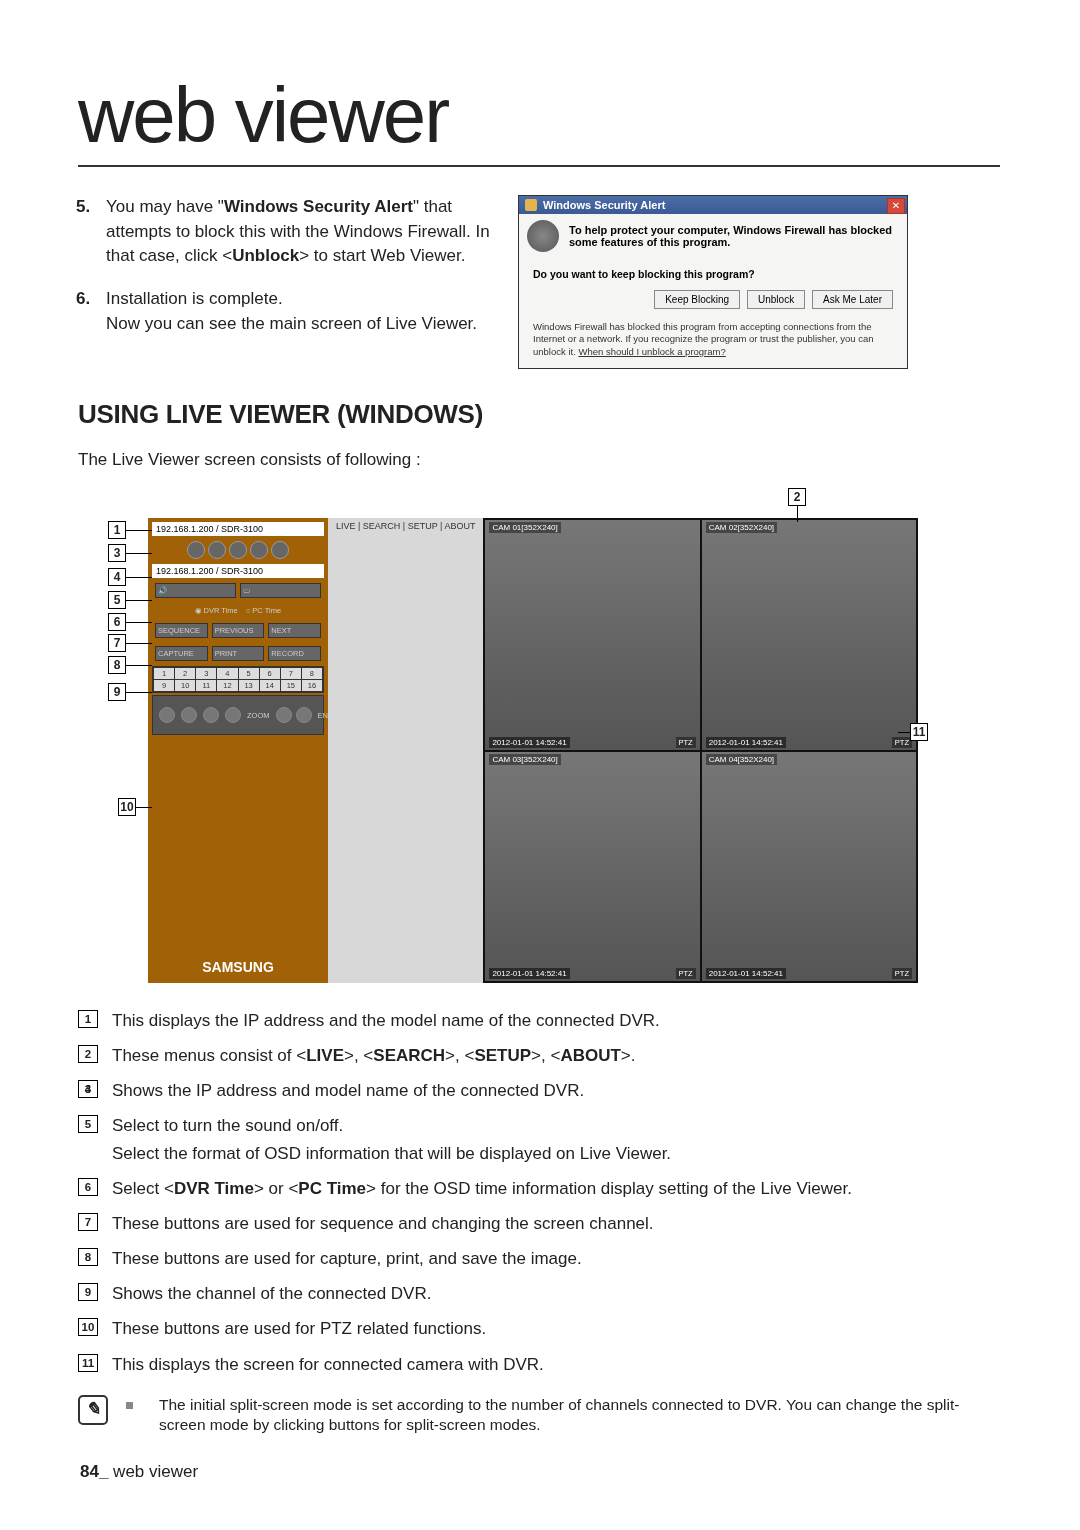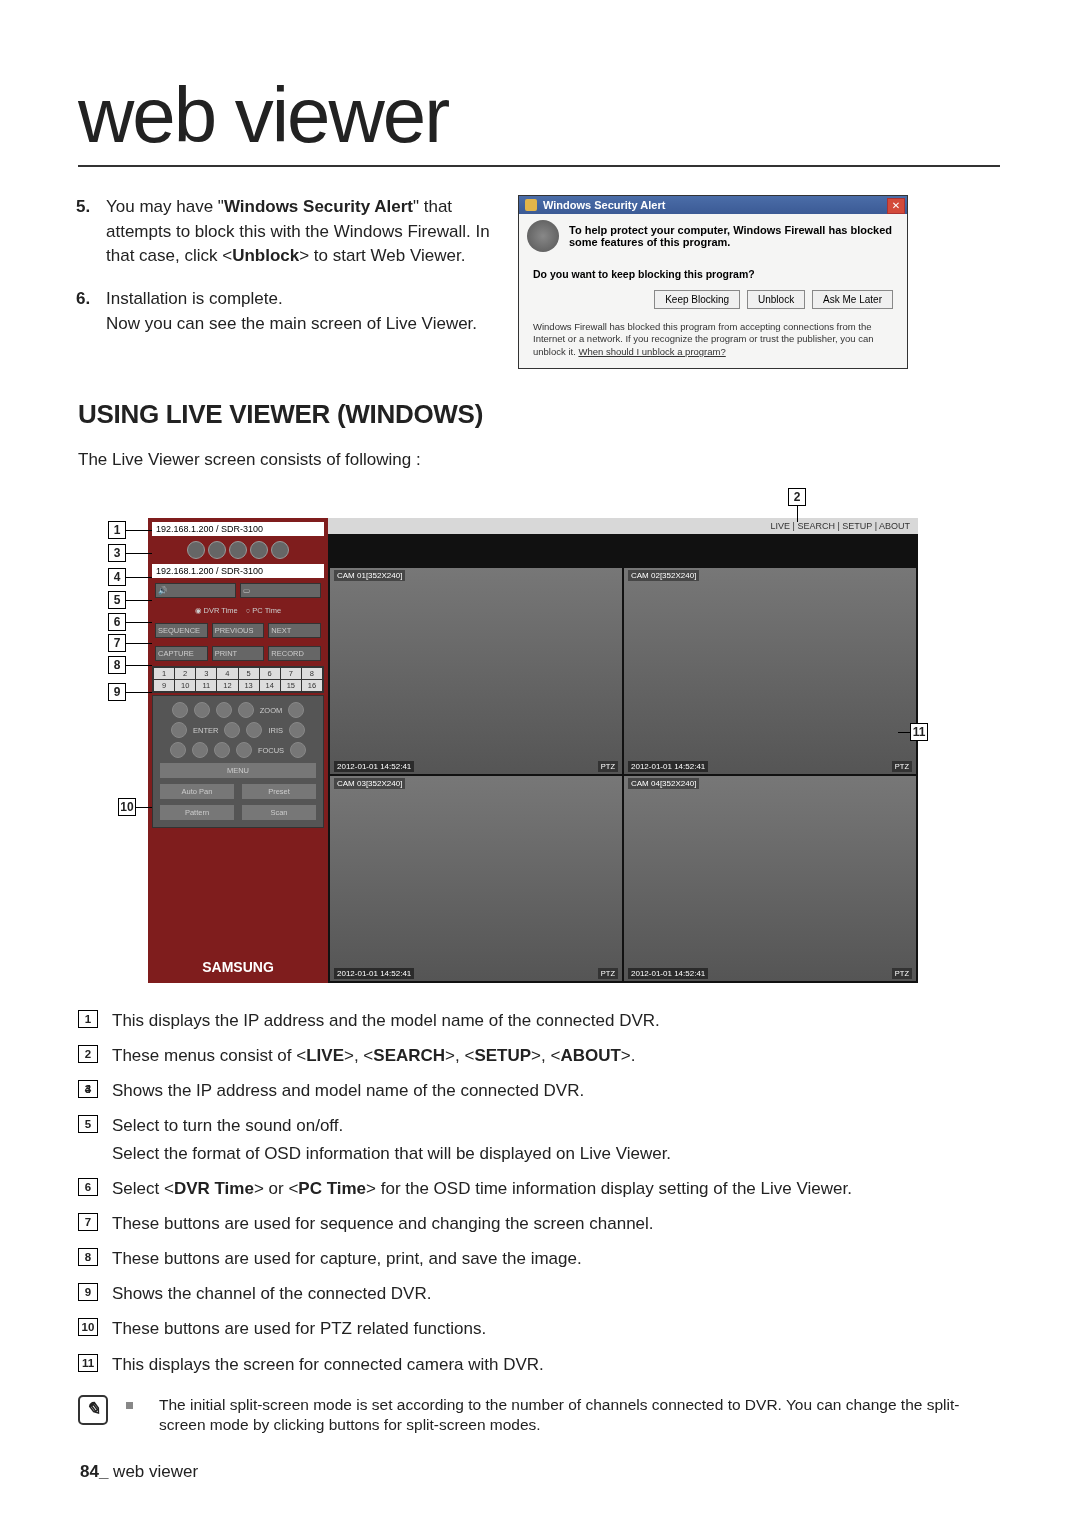--- a/index.html
+++ b/index.html
@@ -134,53 +134,52 @@
     position: absolute;
     left: 40px;
     top: 30px;
     width: 770px;
     height: 465px;
     background: #2a2a2a;
     display: flex;
   }
   .lv-sidebar {
     width: 180px;
-    background: #7f1d1d;
+    background: #a16207;
     display: flex;
     flex-direction: column;
     gap: 2px;
     padding: 4px;
     font-size: 8px;
     color: #ccc;
   }
   .ip-bar { background: #fff; color: #000; font-size: 9px; padding: 2px 4px; text-align: left; }
   .split-row { display: flex; gap: 3px; justify-content: center; padding: 3px 0; }
   .split-btn {
     width: 18px; height: 18px;
     border: 1px solid #999;
     border-radius: 50%;
     background: #666;
   }
   .sb-row { display:flex; gap:4px; justify-content:center; padding:3px; }
   .sb-mini { background:#666; border:1px solid #333; flex:1; font-size:7.5px; padding:2px; }
   .sb-radio { display:flex; gap:8px; justify-content:center; padding:3px; font-size:7.5px; }
   .ch-grid { display:grid; grid-template-columns: repeat(8, 1fr); gap:1px; padding:2px; background:#333;}
   .ch-cell { background: #ddd; color:#333; font-size:7.5px; text-align:center; padding:1px 0;}
-  .ptz-block { background:#555; border:1px solid #333; padding:6px; display:flex; flex-direction:column; gap:4px; }
+  .ptz-block { background:#555; border:1px solid #333; padding:6px; display:flex; flex-direction:row; gap:4px; }
   .ptz-row { display:flex; gap:6px; justify-content:center; align-items:center; font-size:7.5px;}
   .ptz-btn { width:16px;height:16px; border:1px solid #888; border-radius:50%; background:#777;}
   .ptz-wide { flex:1; background:#777; border:1px solid #555; text-align:center; font-size:7.5px; padding:3px; color:#ccc;}
   .samsung { text-align:center; font-size:14px; color:#fff; font-weight:bold; padding:4px; margin-top:auto;}
 
   .lv-main {
     flex: 1;
     display: flex;
-    flex-direction: column;
+    flex-direction: row;
     background: #111;
-    gap: 32px;
   }
   .mv-menu {
     background: #d8d8d8;
     color: #333;
     font-size: 9px;
     text-align: right;
     padding: 3px 8px;
   }
   .cam-grid {
     flex:1;

